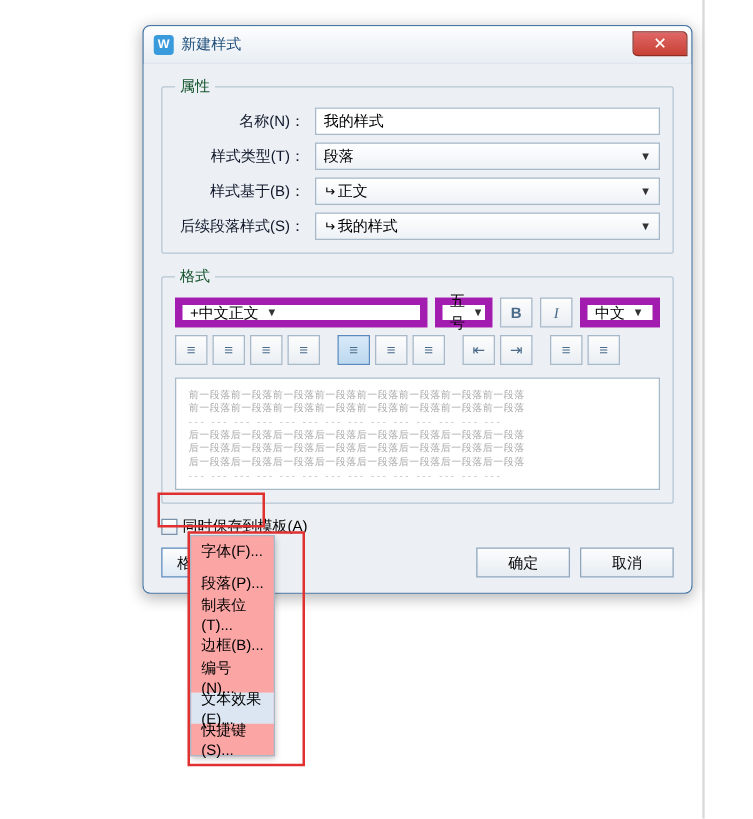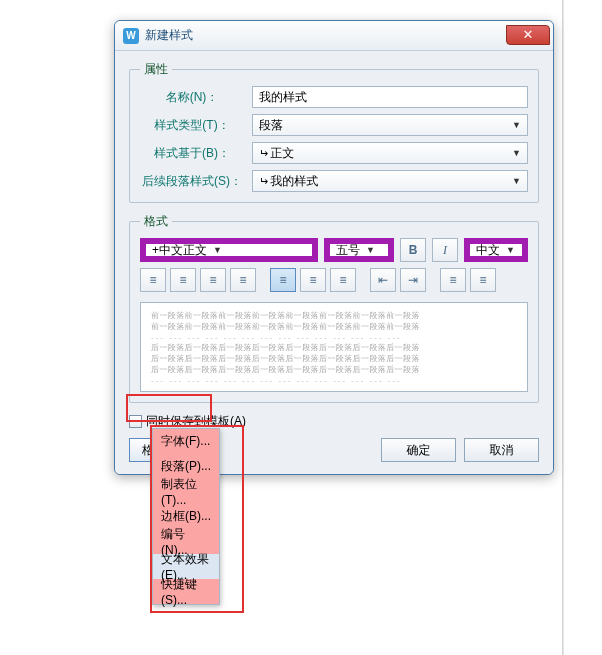--- a/index.html
+++ b/index.html
@@ -11,21 +11,21 @@
     .app-icon { width: 16px; height: 16px; background: #3a9bdc; border-radius: 3px; display: flex; align-items: center; justify-content: center; color: #fff; font-size: 10px; font-weight: bold; margin-right: 6px; }
     .title { color: #1f4e79; font-size: 12px; }
     .close-btn { margin-left: auto; width: 44px; height: 20px; background: linear-gradient(to bottom, #e06666, #c84134); border: 1px solid #8a2d23; border-radius: 0 4px 0 4px; margin-right: 3px; margin-top: -2px; color: #fff; display: flex; align-items: center; justify-content: center; font-size: 13px; cursor: pointer; }
     .body { padding: 10px 14px 12px; background: #ecf0f4; border-radius: 0 0 6px 6px; }
     
     fieldset { border: 1px solid #b5c5d4; padding: 8px 10px 10px; margin-bottom: 10px; border-radius: 2px; }
     legend { padding: 0 4px; color: #14532d; font-size: 12px; }
     
     .row { display: flex; align-items: center; margin-bottom: 6px; gap: 8px; }
     .row:last-child { margin-bottom: 0; }
-    .lbl { width: 104px; text-align: center; color: #0f766e; font-size: 12px; }
+    .lbl { width: 104px; text-align: right; color: #0f172a; font-size: 12px; }
     .txt { flex: 1; height: 22px; border: 1px solid #a7b8c9; background: #fff; padding: 0 6px; font-size: 12px; }
     .sel { flex: 1; height: 22px; border: 1px solid #a7b8c9; background: linear-gradient(#fff,#eef2f6); padding: 0 6px; font-size: 12px; display: flex; align-items: center; justify-content: space-between; cursor: pointer; }
     .sel .arrow { font-size: 9px; color: #333; }
     .indent-icon { font-size: 11px; margin-right: 2px; display: inline-block; transform: scaleX(-1); }
     
     .fmt-toolbar-row1 { display: flex; gap: 6px; margin-bottom: 6px; align-items: center; }
     .fmt-toolbar-row2 { display: flex; gap: 4px; margin-bottom: 10px; align-items: center; flex-wrap: nowrap; }
     .combo { height: 24px; border: 6px solid #a21caf; background: #fff; display: flex; align-items: center; padding: 0 4px 0 6px; font-size: 12px; cursor: pointer; }
     .combo .arrow { margin-left: 6px; font-size: 9px; color: #333; }
     .tb-btn { width: 26px; height: 24px; border: 1px solid #a7b8c9; background: linear-gradient(#fdfdfd,#eaeef3); display: flex; align-items: center; justify-content: center; font-size: 12px; color: #4a6b8a; cursor: pointer; }
@@ -96,21 +96,21 @@
       </div>
     </fieldset>
 
     <fieldset>
       <legend>格式</legend>
       <div class="fmt-toolbar-row1">
         <div class="combo" style="flex:1">
           <span>+中文正文</span>
           <span class="arrow">▼</span>
         </div>
-        <div class="combo" style="width:70px">
+        <div class="combo" style="width:46px">
           <span>五号</span>
           <span class="arrow">▼</span>
         </div>
         <div class="tb-btn" style="font-weight:bold">B</div>
         <div class="tb-btn" style="font-style:italic;font-family:serif">I</div>
         <div class="combo" style="width:64px">
           <span>中文</span>
           <span class="arrow">▼</span>
         </div>
       </div>

